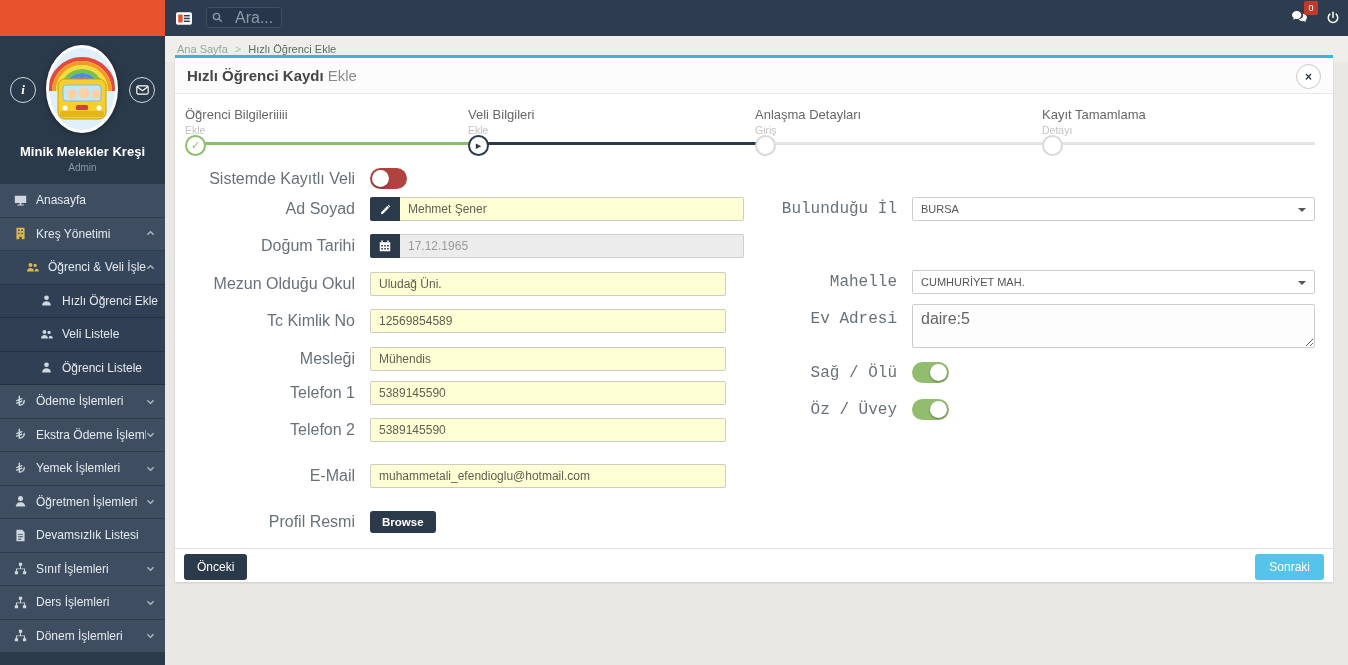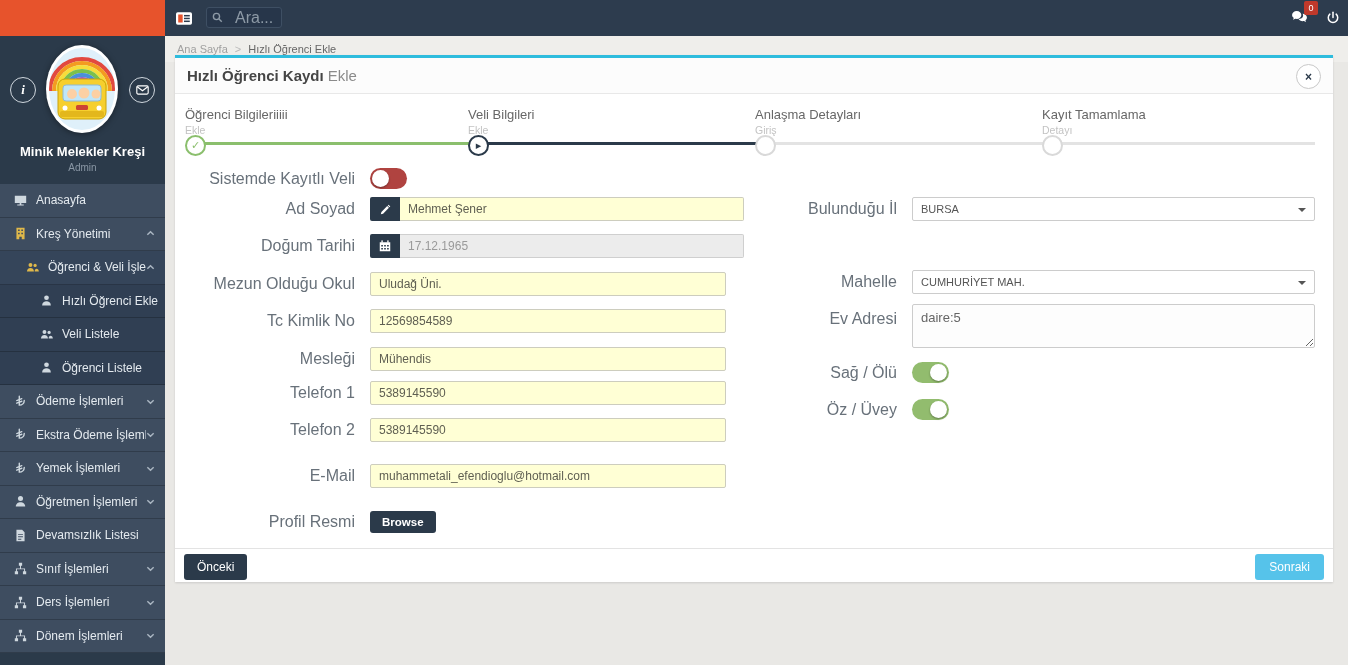--- a/index.html
+++ b/index.html
@@ -78,42 +78,42 @@
   .step.current  .step-dot { border-color:#2b3a4a; color:#2b3a4a; }
   .s1{left:10px}.s2{left:293px}.s3{left:580px}.s4{left:867px}
 
   
   .form-area { position:relative; height:382px; }
   .frow { position:absolute; display:flex; align-items:center; }
   .frow.left { left:0; }
   .frow.right { left:585px; }
   .flabel { font-size:16px; color:#68717a; text-align:right; }
   .frow.left  .flabel { width:195px; padding-right:15px; }
-  .frow.right .flabel { width:152px; padding-right:15px; }
+  .frow.right .flabel { width:152px; padding-right:15px;font-family:Liberation Mono, monospace; }
   .rt0{top:2px}.rt1{top:31px}.rt2{top:68px}.rt3{top:106px}.rt4{top:143px}
   .rt5{top:181px}.rt6{top:215px}.rt7{top:252px}.rt8{top:298px}.rt9{top:345px}
   .rr0{top:31px}.rr1{top:67px}.rr2{top:104px}.rr3{top:138px}.rr4{top:196px}.rr5{top:233px}
   .frow.rr3 { align-items:flex-start; }
   .frow.rr3 .flabel { padding-top:6px; }
 
   .finput { height:24px; border:1px solid #cdcdbe; border-radius:2px; font-size:12px; color:#5f5f52;
     padding:0 8px; outline:none; font-family:inherit; }
   .finput.yellow { background:#ffffd5; }
   .finput.disabled { background:#ececec; border-color:#cfcfcf; color:#9a9a9a; }
   .w356{width:356px}.w326{width:344px}
   .addon { width:30px; height:24px; background:#2b3a4a; border-radius:2px 0 0 2px;
     display:flex; align-items:center; justify-content:center; flex-shrink:0; }
   .addon + .finput { border-radius:0 2px 2px 0; border-left:none; }
 
   .fselect { position:relative; width:403px; height:24px; background:#fff; border:1px solid #ccc;
     border-radius:2px; font-size:11px; color:#555; display:flex; align-items:center; padding:0 8px; cursor:pointer; }
   .fselect::after { content:""; position:absolute; right:8px; top:10px;
     border:4px solid transparent; border-top-color:#555; }
   .ftextarea { width:403px; height:44px; background:#fdfdfd; border:1px solid #ccc; border-radius:2px;
-    font-size:13px; color:#666; padding:5px 8px; font-family:inherit; outline:none; }
+    font-size:16px; color:#666; padding:5px 8px; font-family:inherit; outline:none; }
 
   .toggle { position:relative; width:37px; height:21px; border-radius:11px; cursor:pointer; }
   .toggle .knob { position:absolute; top:2px; width:17px; height:17px; background:#fff; border-radius:50%;
     box-shadow:0 1px 2px rgba(0,0,0,.35); }
   .toggle.red { background:#b04340; } .toggle.red .knob { left:2px; }
   .toggle.green { background:#92bc6e; } .toggle.green .knob { right:2px; }
 
   .btn-dark { background:#2b3a4a; color:#fff; border:none; border-radius:3px; font-size:12px;
     padding:6px 13px; cursor:pointer; font-family:inherit; }
   .btn-browse { background:#2b3a4a; color:#fff; border:none; border-radius:3px; font-size:11.5px; font-weight:bold;

